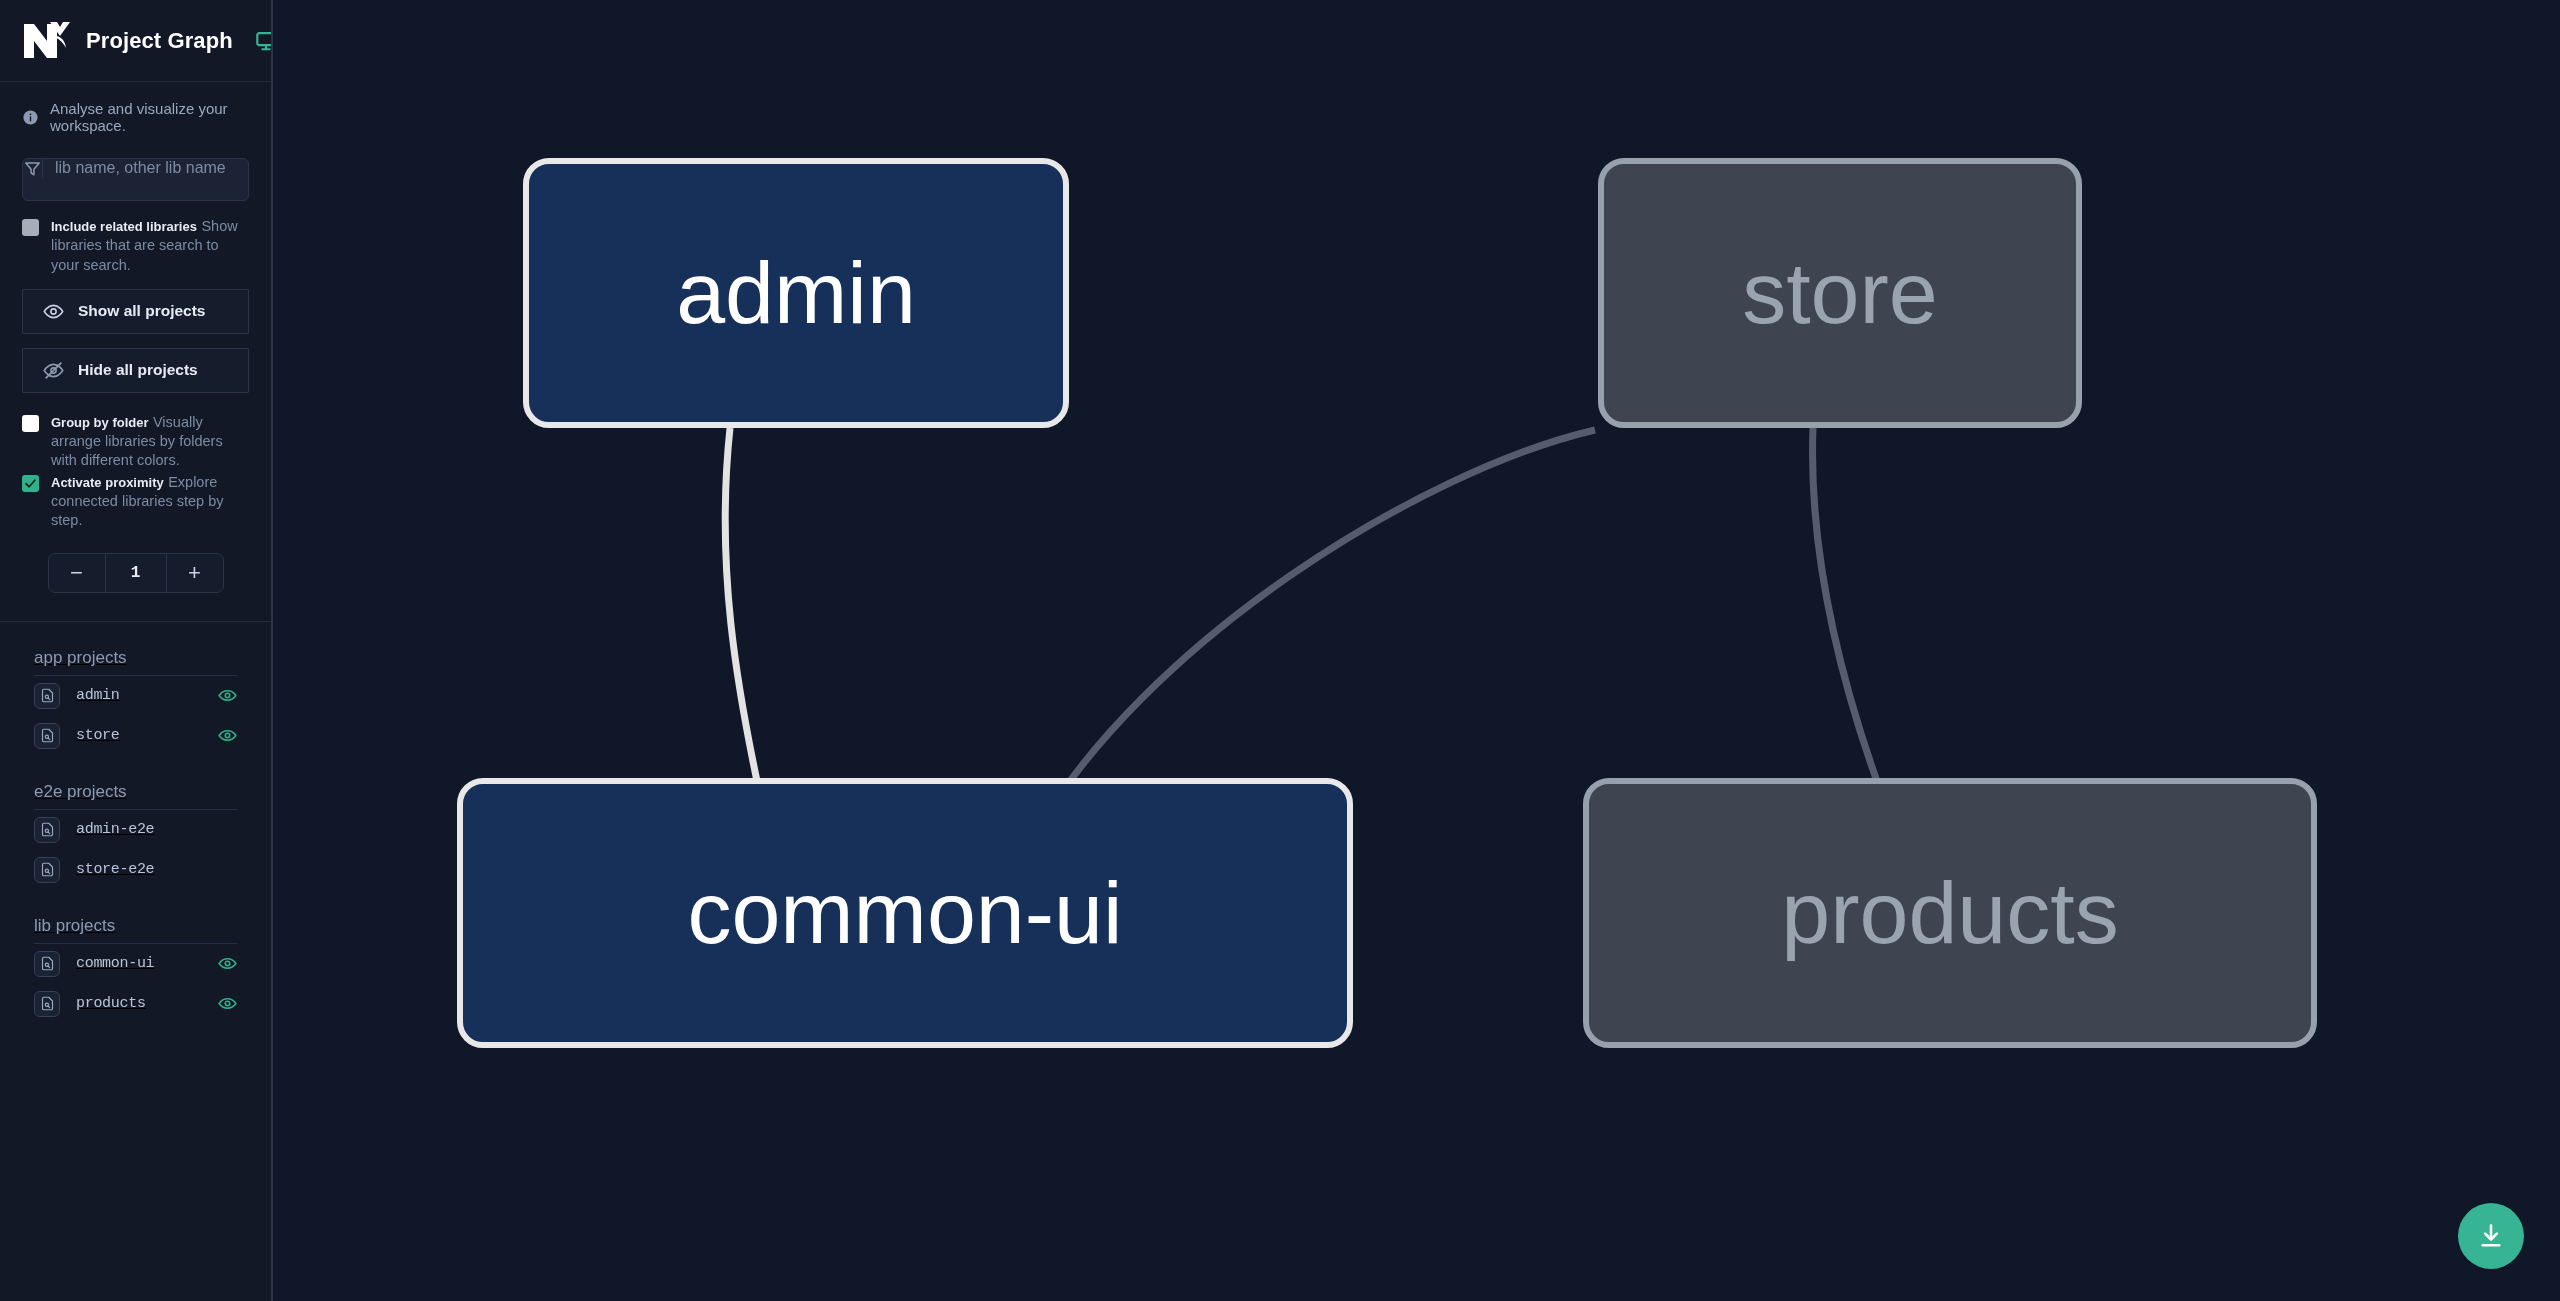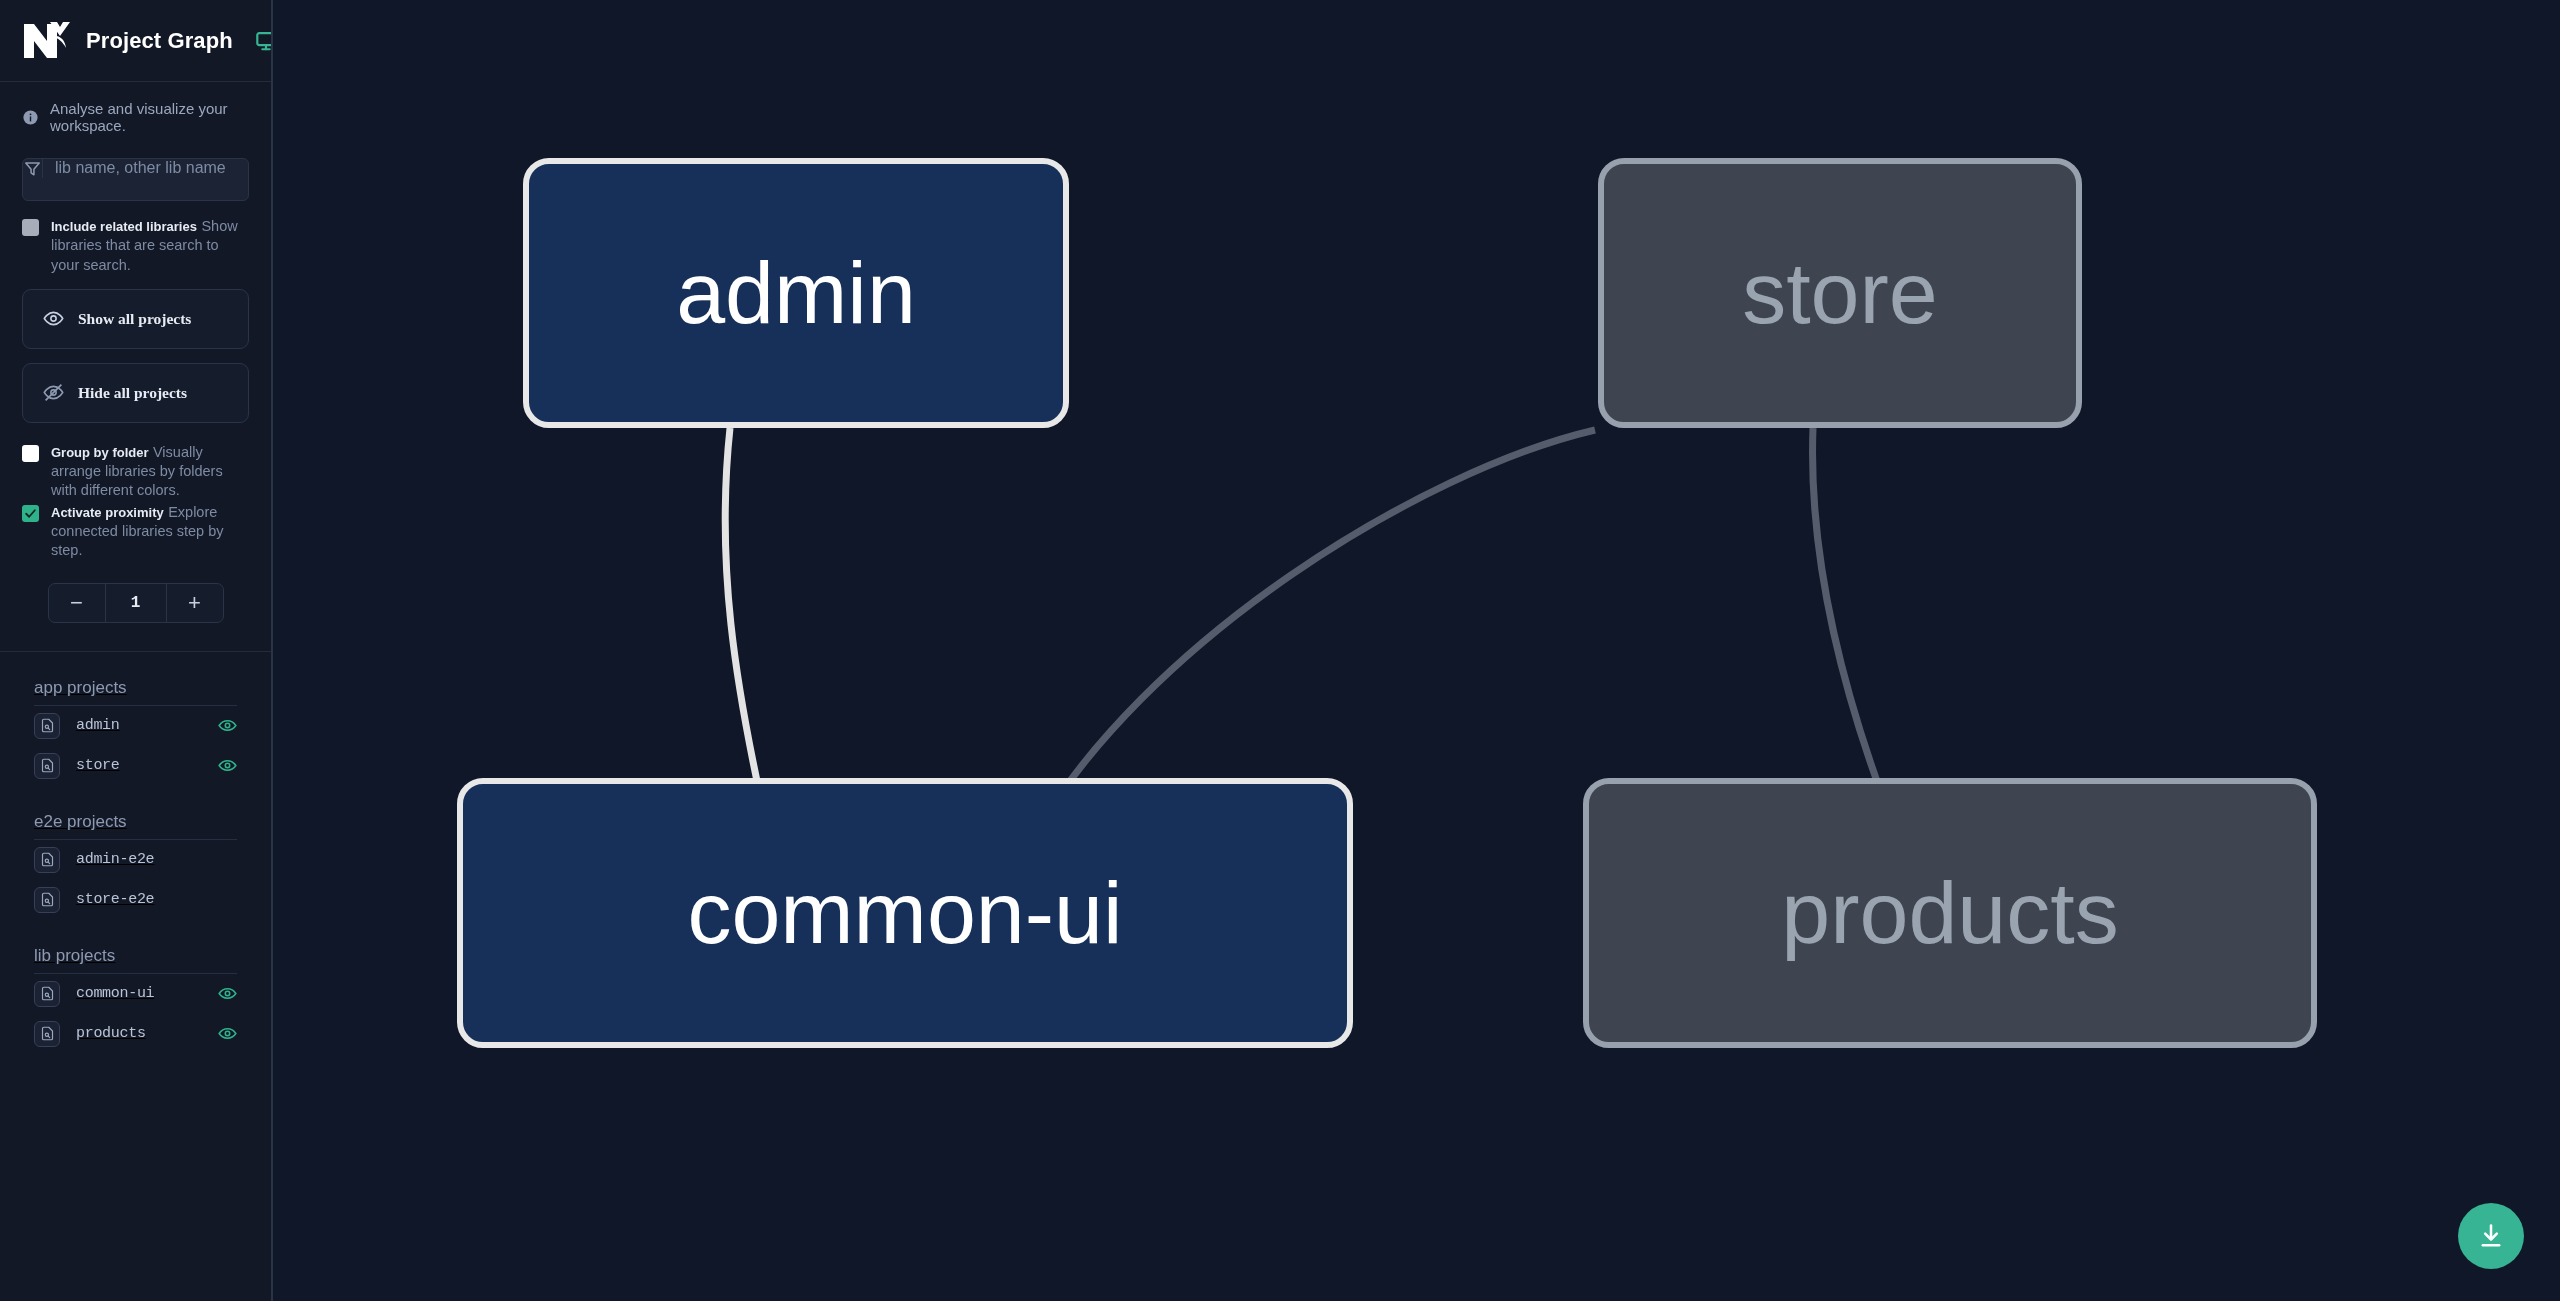--- a/index.html
+++ b/index.html
@@ -73,28 +73,28 @@
   }
   .chk.white { background: #ffffff; }
   .chk.green { background: #2fb28a; }
   .chk svg { width: 13px; height: 13px; }
   .chk-texts { flex: 1; }
   .chk-label { color: #e7ecf4; font-size: 13px; font-weight: 700; line-height: 1.25; }
   .chk-sub { color: #7d8ba3; font-size: 14.5px; line-height: 1.33; margin-top: 2px; }
 
   .btn {
     margin-top: 14px;
-    height: 60px; width: 100%;
+    height: 45px; width: 100%;
     background: #18203180;
     border: 1px solid #2b3446;
-    border-radius: 9px;
+    border-radius: 1px;
     display: flex; align-items: center; gap: 14px;
     padding: 0 20px;
     color: #e7ecf4; font-size: 15.5px; font-weight: 700;
-    font-family: Liberation Serif, serif;
+    font-family: Liberation Sans, sans-serif;
     cursor: pointer;
   }
   .btn svg { width: 21px; height: 21px; flex: 0 0 21px; }
 
   .stepper {
     margin-top: 22px;
     display: flex; justify-content: center;
   }
   .stepper-inner {
     display: flex; height: 40px;

